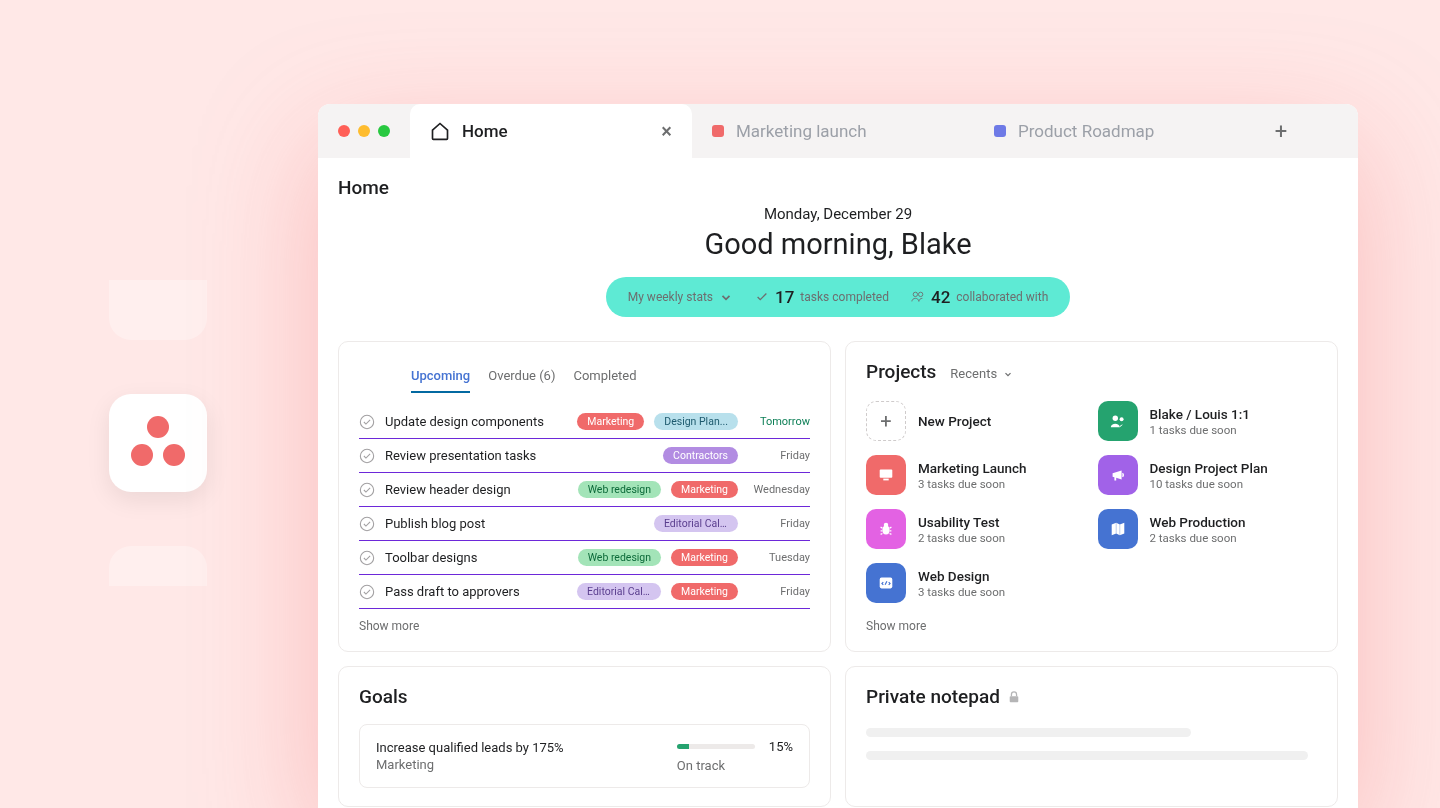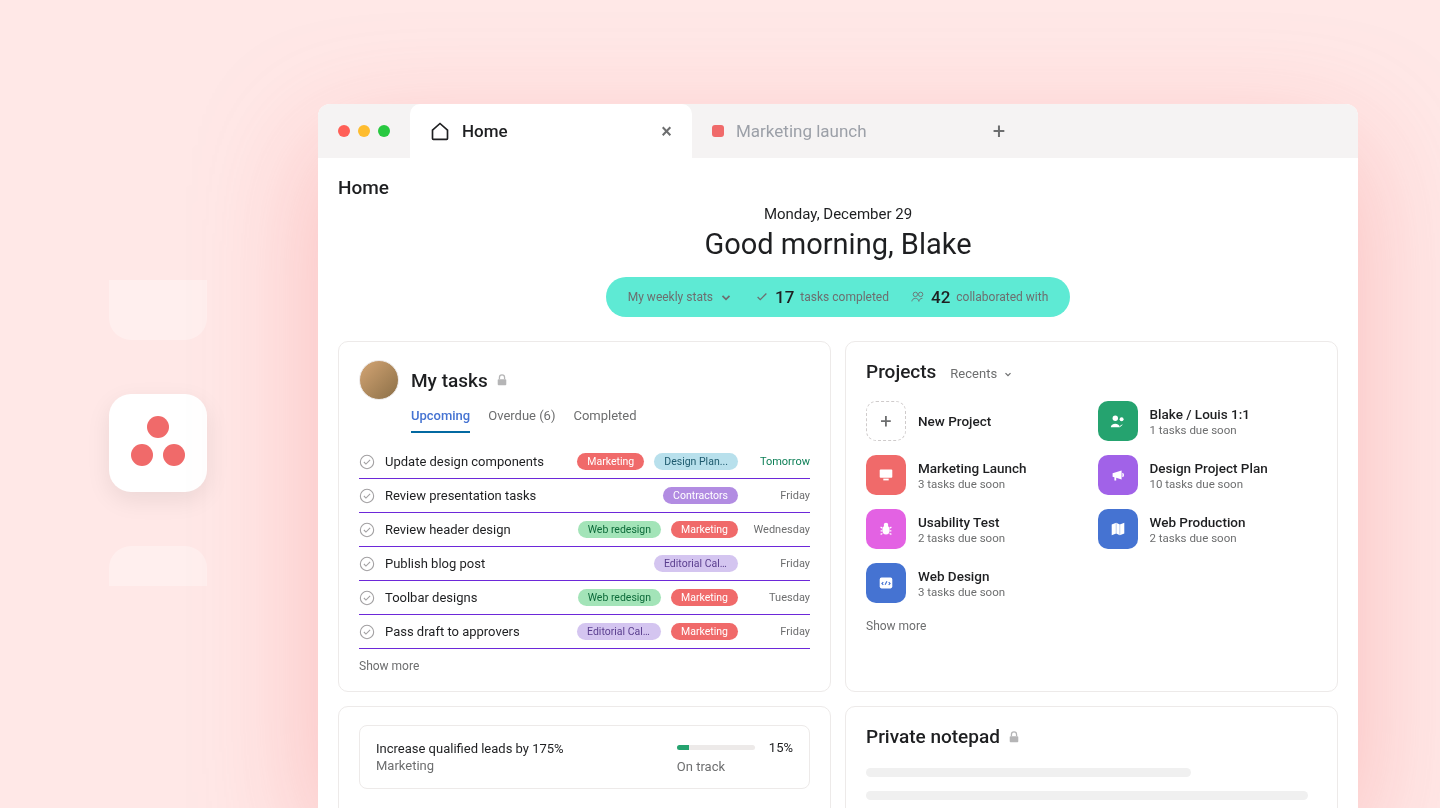--- a/index.html
+++ b/index.html
@@ -99,20 +99,24 @@
       <svg width="20" height="20" viewBox="0 0 24 24" fill="none" stroke="#1e1f21" stroke-width="2">
           <path d="M3 11l9-8 9 8v10a1 1 0 01-1 1H4a1 1 0 01-1-1z"></path>
         </svg>
       <span>Home</span>
       <span class="tab-close">×</span>
     </div>
     <div class="tab">
       <span class="tab-dot" style="background:#f06a6a"></span>
       <span>Marketing launch</span>
     </div>
+    <div class="tab">
+      <span class="tab-dot" style="background:#6e7ae6"></span>
+      <span>Product Roadmap</span>
+    </div>
     <div class="tab-plus">+</div>
   </div>
 
   <div class="content">
     <div class="page-title">Home</div>
     <div class="hero">
       <div class="hero-date">Monday, December 29</div>
       <div class="hero-greet">Good morning, Blake</div>
       <div class="stats-pill">
         <span class="sep">
@@ -136,32 +140,20 @@
             </svg>
           <span class="num">42</span>
           <span>collaborated with</span>
         </span>
       </div>
     </div>
 
     <div class="grid">
 
       <div class="card">
-        <div class="card-head">
-          <div class="avatar"></div>
-          <div>
-            <div class="card-title">
-              <span>My tasks</span>
-              <svg class="lock-icon" viewBox="0 0 12 14">
-                  <rect x="1" y="6" width="10" height="7" rx="1" fill="#6d6e6f"></rect>
-                  <path d="M3 6V4a3 3 0 016 0v2" stroke="#6d6e6f" fill="none" stroke-width="1.5"></path>
-                </svg>
-            </div>
-          </div>
-        </div>
         <div class="task-tabs">
           <span class="task-tab active">Upcoming</span>
           <span class="task-tab">Overdue (6)</span>
           <span class="task-tab">Completed</span>
         </div>
         <div class="task-list" id="task-list">
             <div class="task-row">
               <svg class="task-check" viewBox="0 0 18 18">
                 <circle cx="9" cy="9" r="7.5" stroke="#a2a0a2" fill="none" stroke-width="1.2"></circle>
                 <path d="M5.5 9l2.3 2.3L12.5 6.5" stroke="#a2a0a2" fill="none" stroke-width="1.2"></path>
@@ -318,20 +310,21 @@
   <div>
                 <div class="proj-name">Web Design</div>
                 <div class="proj-sub">3 tasks due soon</div>
               </div>
             </div>
           </div>
         <div class="show-more" style="margin-top:16px">Show more</div>
       </div>
 
       <div class="card">
+        <div class="goals-head">Goals</div>
         <div class="goal-item">
           <div class="goal-left">
             <div class="goal-title">Increase qualified leads by 175%</div>
             <div class="goal-sub">Marketing</div>
           </div>
           <div class="goal-right">
             <div class="goal-bar-row">
               <div class="goal-bar">
                   <div class="goal-bar-fill" id="goal-fill" style="width: 15%;"></div>
                 </div>

